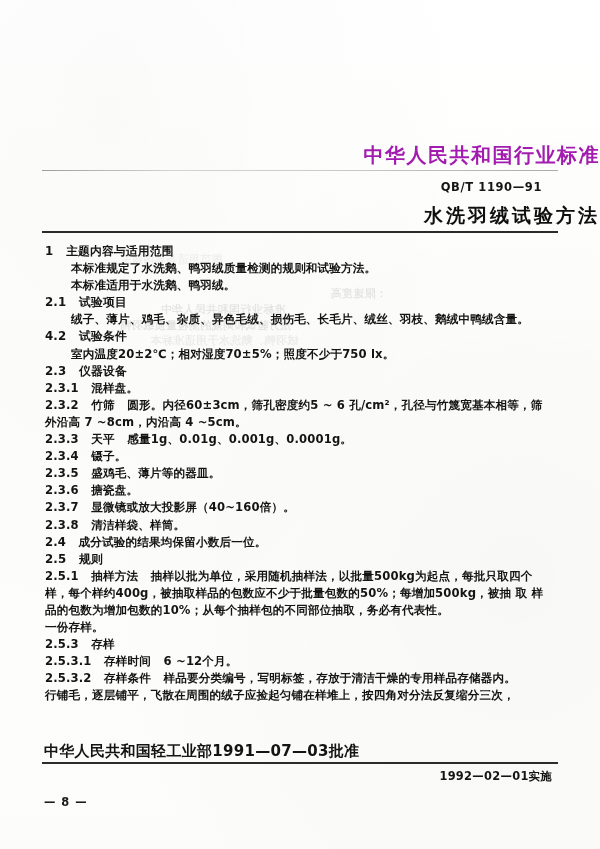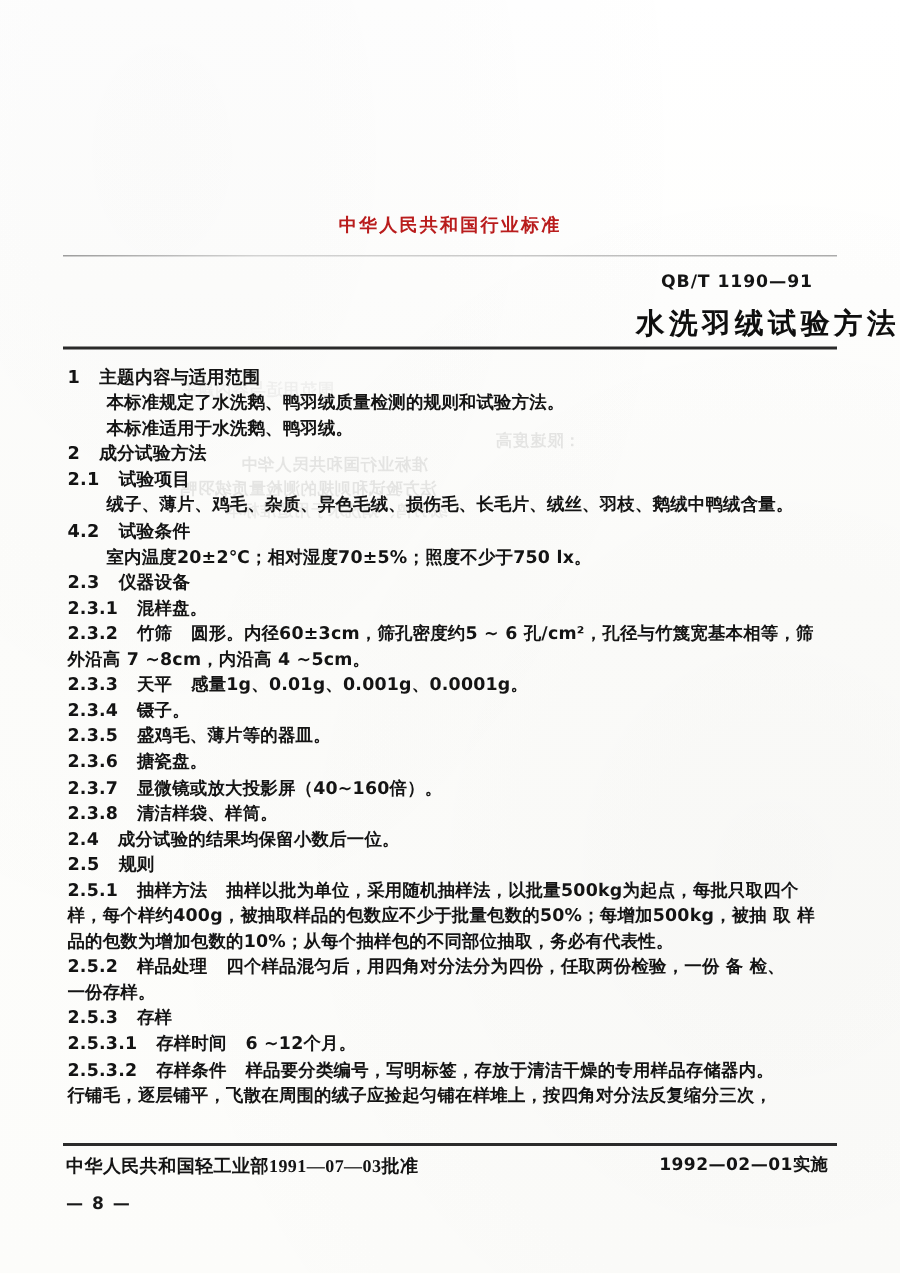--- a/index.html
+++ b/index.html
@@ -34,25 +34,25 @@
     left: 0; top: 0;
     width: 600px;
     height: 849px;
   }
 
   
   .std-org {
     position: absolute;
     left: 0; right: 0;
     top: 142px;
-    text-align: center;
-    font-size: 12px;
+    text-align: right;
+    font-size: 20px;
     font-weight: bold;
     letter-spacing: 1.5px;
-    color: #b91c1c;
+    color: #a21caf;
   }
   .rule-thin {
     position: absolute;
     left: 42px;
     width: 516px;
     top: 170px;
     height: 1px;
     background: linear-gradient(90deg,
        rgba(80,80,80,0.55) 0%, rgba(120,120,120,0.30) 25%,
        rgba(110,110,110,0.35) 55%, rgba(90,90,90,0.50) 100%);
@@ -131,26 +131,25 @@
     position: absolute;
     left: 42px;
     width: 516px;
     top: 762px;
     height: 1.6px;
     background: #2b2b2b;
   }
   .footer-left {
     position: absolute;
     left: 44px;
-    top: 769px;
-    font-size: 12px;
+    top: 742px;
+    font-size: 15px;
     font-weight: bold;
     letter-spacing: 0.3px;
     color: #141414;
-    font-family: Liberation Serif, serif;
   }
   .footer-right {
     position: absolute;
     right: 48px;
     top: 769px;
     font-size: 11.4px;
     font-weight: bold;
     letter-spacing: 0.3px;
     color: #141414;
   }
@@ -183,21 +182,20 @@
     <div class="std-number">QB/T 1190—91</div>
     <div class="doc-title">水洗羽绒试验方法</div>
     <div class="rule-thick"></div>
 
     <div class="body-block">
 
       <div class="ln heading">1   主题内容与适用范围</div>
       <div class="ln ind1">本标准规定了水洗鹅、鸭羽绒质量检测的规则和试验方法。</div>
       <div class="ln ind1">本标准适用于水洗鹅、鸭羽绒。</div>
 
-      <div class="ln heading">2   成分试验方法</div>
 
       <div class="ln heading">2.1   试验项目</div>
       <div class="ln ind1">绒子、薄片、鸡毛、杂质、异色毛绒、损伤毛、长毛片、绒丝、羽枝、鹅绒中鸭绒含量。</div>
 
       <div class="ln heading">4.2   试验条件</div>
       <div class="ln ind1">室内温度20±2℃；相对湿度70±5%；照度不少于750 lx。</div>
 
       <div class="ln heading">2.3   仪器设备</div>
       <div class="ln">2.3.1   混样盘。</div>
       <div class="ln">2.3.2   竹筛   圆形。内径60±3cm，筛孔密度约5 ~ 6 孔/cm²，孔径与竹篾宽基本相等，筛</div>
@@ -208,21 +206,20 @@
       <div class="ln">2.3.6   搪瓷盘。</div>
       <div class="ln">2.3.7   显微镜或放大投影屏（40~160倍）。</div>
       <div class="ln">2.3.8   清洁样袋、样筒。</div>
 
       <div class="ln">2.4   成分试验的结果均保留小数后一位。</div>
 
       <div class="ln heading">2.5   规则</div>
       <div class="ln">2.5.1   抽样方法   抽样以批为单位，采用随机抽样法，以批量500kg为起点，每批只取四个</div>
       <div class="ln">样，每个样约400g，被抽取样品的包数应不少于批量包数的50%；每增加500kg，被抽 取 样</div>
       <div class="ln">品的包数为增加包数的10%；从每个抽样包的不同部位抽取，务必有代表性。</div>
-      <div class="ln">2.5.2   样品处理   四个样品混匀后，用四角对分法分为四份，任取两份检验，一份 备 检、</div>
       <div class="ln">一份存样。</div>
       <div class="ln">2.5.3   存样</div>
       <div class="ln">2.5.3.1   存样时间   6 ~12个月。</div>
       <div class="ln">2.5.3.2   存样条件   样品要分类编号，写明标签，存放于清洁干燥的专用样品存储器内。</div>
       <div class="ln">行铺毛，逐层铺平，飞散在周围的绒子应捡起匀铺在样堆上，按四角对分法反复缩分三次，</div>
 
     </div>
 
     <div class="rule-footer"></div>
     <div class="footer-left">中华人民共和国轻工业部1991—07—03批准</div>

